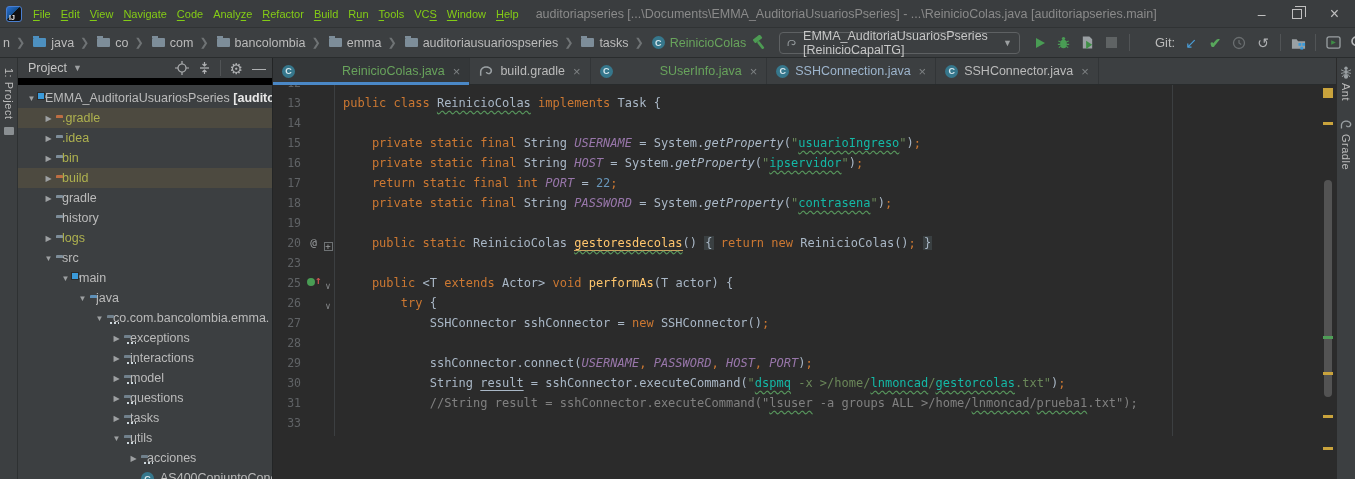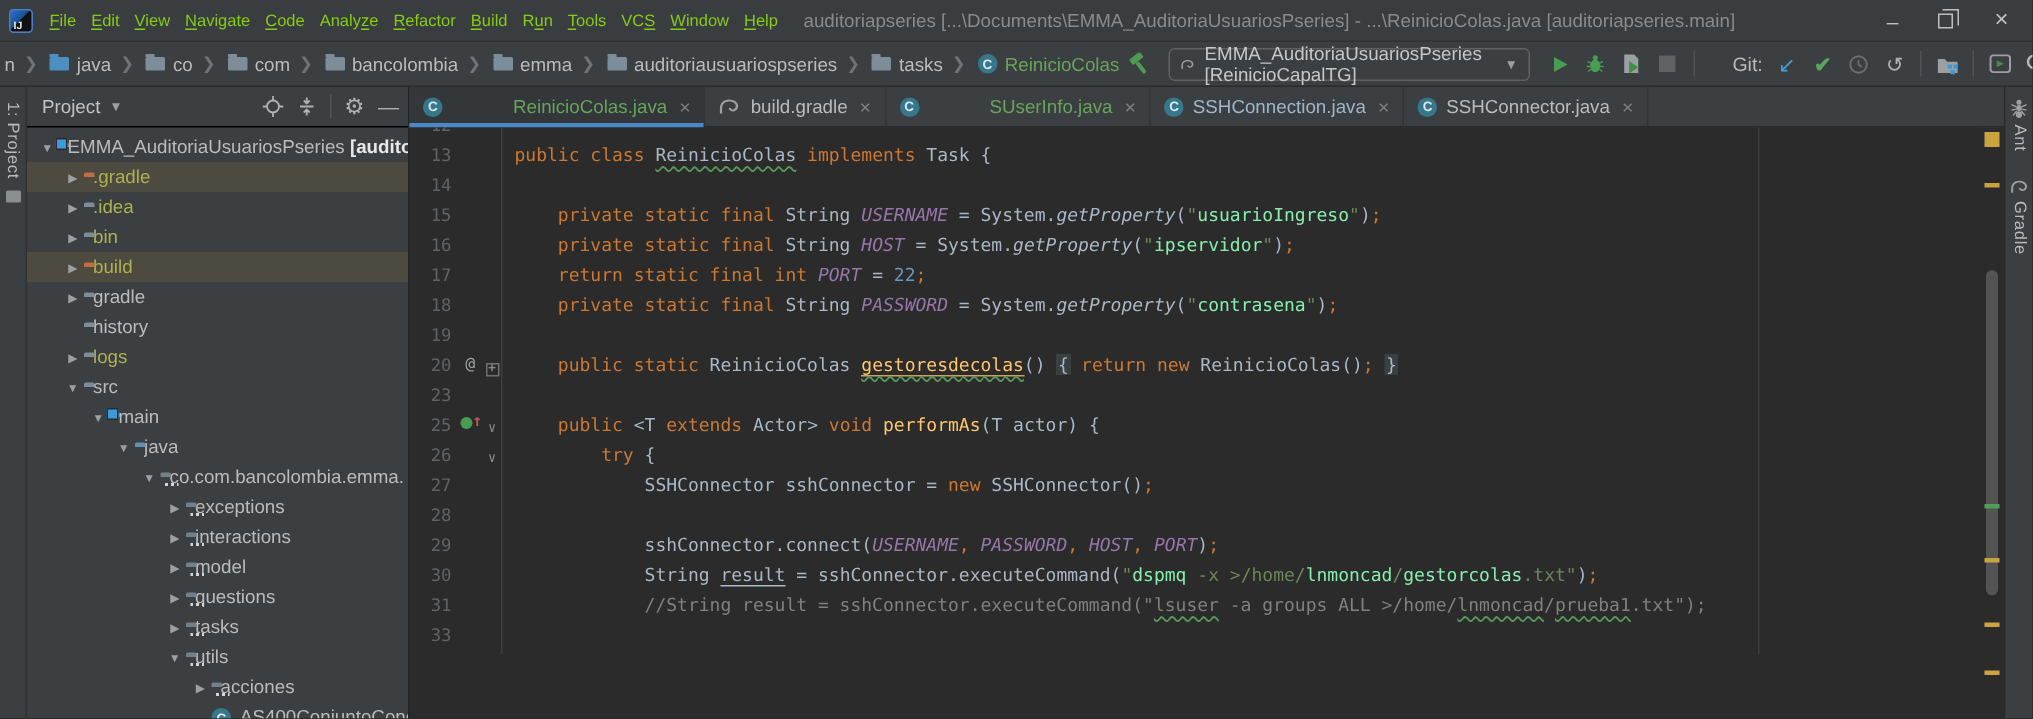--- a/index.html
+++ b/index.html
@@ -49,21 +49,21 @@
 
   
   .main { display:flex; height:421px; }
   .left-stripe { width:18px; background:#3c3f41; border-right:1px solid #2e3132;
     display:flex; flex-direction:column; align-items:center; padding-top:10px; flex:none; }
   .vtext { writing-mode:vertical-rl; font-size:11px; color:#bbbbbb; letter-spacing:.5px; }
   .mini-ic { width:10px; height:8px; background:#8a8f92; border-radius:1px; margin-top:8px; }
 
   
   .project { width:254px; background:#3c3f41; display:flex; flex-direction:column; flex:none; }
-  .p-head { height:27px; border-bottom:1px solid #000000; display:flex; align-items:center;
+  .p-head { height:27px; border-bottom:7px solid #000000; display:flex; align-items:center;
     padding:0 6px 0 10px; flex:none; }
   .p-head .ph-label { font-size:12.5px; color:#c3c3c3; }
   .p-head .ph-arrow { font-size:9px; color:#9da0a2; margin-left:6px; }
   .ph-icons { margin-left:auto; display:flex; align-items:center; gap:9px; }
   .ph-icons .sep { width:1px; height:16px; background:#515456; }
   .gear { font-size:15px; color:#aeb0b2; line-height:15px; }
   .hide-dash { color:#aeb0b2; font-size:14px; }
   .tree { flex:1; overflow:hidden; padding-top:3px; }
   .trow { height:20px; display:flex; align-items:center; font-size:12.5px; white-space:nowrap; }
   .trow.hl { background:#4d4a40; }
@@ -104,21 +104,21 @@
   .ct { white-space:pre; padding-left:8px; color:#a9b7c6; }
 
   .k { color:#cc7832; }
   .p { color:#a9b7c6; }
   .m { color:#ffc66d; }
   .mw { color:#ffc66d; border-bottom:1px solid #c8a35f; text-decoration:underline; text-decoration-style:wavy;
         text-decoration-color:#57965c; text-underline-offset:3px; }
   .f { color:#9876aa; font-style:italic; }
   .i { color:#a9b7c6; font-style:italic; }
   .s { color:#6a8759; }
-  .sw { color:#86efac; text-decoration-style:wavy; text-decoration-color:#57965c; text-underline-offset:3px; }
+  .sw { color:#14b8a6; text-decoration:underline; text-decoration-style:wavy; text-decoration-color:#57965c; text-underline-offset:3px; }
   .n { color:#6897bb; }
   .c { color:#808080; }
   .cw { color:#808080; text-decoration:underline; text-decoration-style:wavy; text-decoration-color:#57965c; text-underline-offset:3px; }
   .a { color:#bbb529; }
   .pw { color:#a9b7c6; text-decoration:underline; text-decoration-style:wavy; text-decoration-color:#57965c; text-underline-offset:3px; }
   .pu { color:#a9b7c6; text-decoration:underline; text-underline-offset:3px; }
   .fb { color:#a9b7c6; background:#3a4042; padding:0 1px; }
 
   .g-at { color:#9da0a2; font-size:11px; }
   .g-plus { width:9px; height:9px; border:1px solid #6e7274; color:#9da0a2; font-size:9px; line-height:7px;

